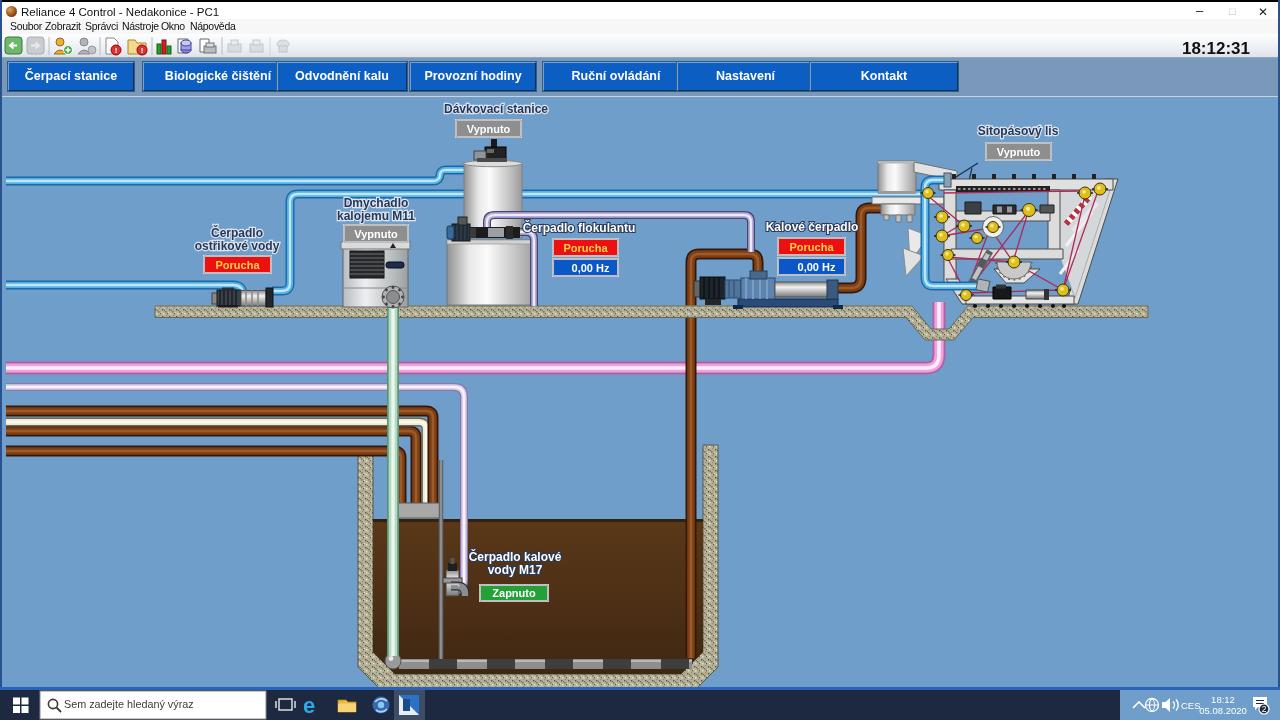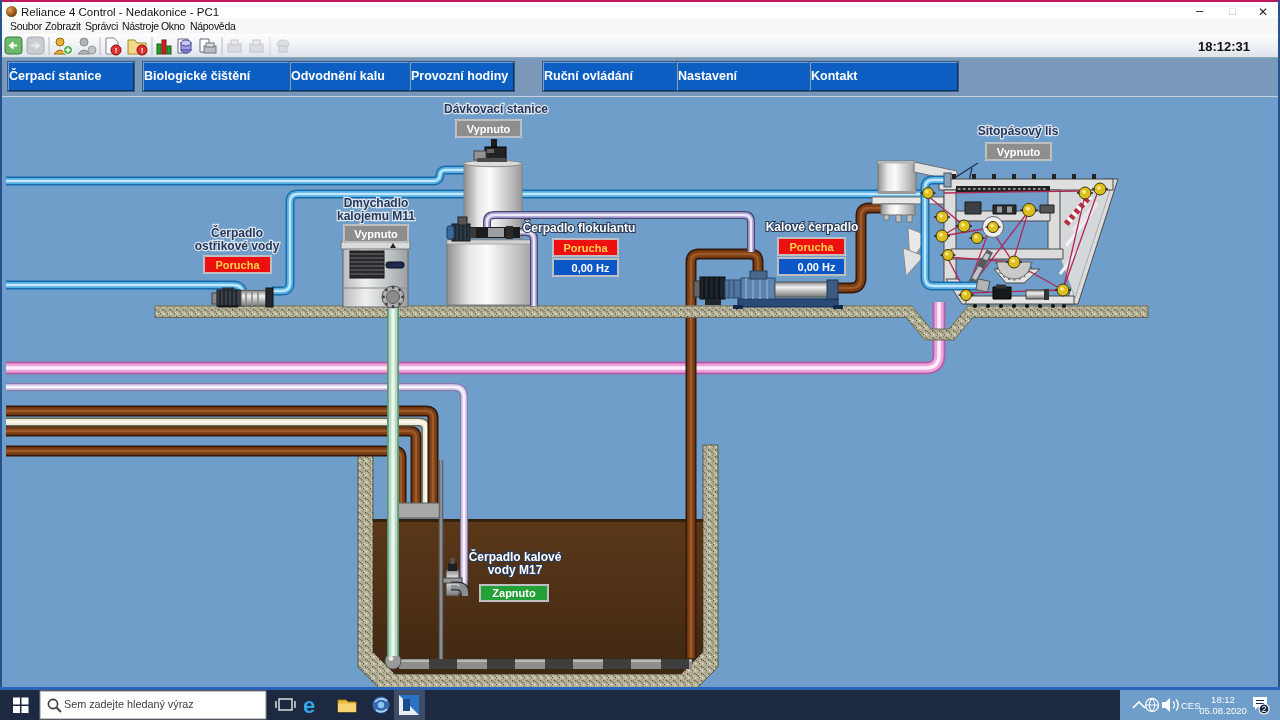--- a/index.html
+++ b/index.html
@@ -1,29 +1,29 @@
 <!DOCTYPE html>
 <html><head><meta charset="utf-8">
 <style>
 *{margin:0;padding:0;box-sizing:border-box}
 body{width:1280px;height:720px;overflow:hidden;font-family:"Liberation Sans",sans-serif;background:#6e9ec9}
-.titlebar{position:absolute;left:0;top:0;width:1280px;height:19px;background:#ffffff;border-top:2px solid #be185d}
+.titlebar{position:absolute;left:0;top:0;width:1280px;height:19px;background:#ffffff;border-top:2px solid #000000}
 .titlebar .txt{position:absolute;left:21px;top:4px;font-size:11.5px;color:#111}
 .appico{position:absolute;left:6px;top:4px;width:11px;height:11px;border-radius:50%;
   background:radial-gradient(circle at 35% 35%,#e8a050,#8a4a18 60%,#5a2c08)}
 .wbtn{position:absolute;top:3px;font-size:13px;color:#222}
 .menubar{position:absolute;left:0;top:19px;width:1280px;height:15px;background:#f7f7f7;font-size:10.5px;color:#111;letter-spacing:-0.3px}
 .menubar span{position:absolute;top:1px}
 .toolbar{position:absolute;left:0;top:34px;width:1280px;height:24px;
   background:linear-gradient(#fefefe,#e9edf2 70%,#dde3ea);border-bottom:1px solid #9aa4ae}
-.clock{position:absolute;right:30px;top:39px;font-size:13px;font-weight:bold;color:#111}
+.clock{position:absolute;right:30px;top:39px;font-size:17px;font-weight:bold;color:#111}
 .navstrip{position:absolute;left:0;top:59px;width:1280px;height:38px;background:#7a99ba;border-bottom:1px solid #c9d1d9}
 .navbtn{position:absolute;top:62px;height:29px;background:#0d5ec2;
   border-top:1.5px solid #6da2d8;border-left:1.5px solid #6da2d8;border-right:1.5px solid #09345e;border-bottom:1.5px solid #09345e;
-  color:#fff;font-weight:bold;font-size:12.5px;text-align:left;line-height:26px;box-shadow:0 0 0 1px #3a5b80}
+  color:#fff;font-weight:bold;font-size:12.5px;text-align:center;line-height:26px;box-shadow:0 0 0 1px #3a5b80}
 .mimic{position:absolute;left:0;top:97px;width:1280px;height:590px}
 .winborder{position:absolute;left:0;top:0;width:1280px;height:690px;border-left:2px solid #27528e;border-right:2px solid #27528e;pointer-events:none}
 .botborder{position:absolute;left:0;top:687px;width:1280px;height:3px;background:#2a63b8}
 .taskbar{position:absolute;left:0;top:690px;width:1120px;height:30px;background:#1d2940}
 </style></head><body>
 
 <div class="titlebar">
  <div class="appico"></div>
  <div class="txt">Reliance 4 Control - Nedakonice - PC1</div>
  <div class="wbtn" style="left:1196px;top:1px">–</div>
@@ -82,22 +82,22 @@
   <rect x="279" y="12" width="8" height="6" fill="#c8ccd0" stroke="#989ca0"></rect>
   </g>
  </g>
 </svg>
 </div>
 <div class="clock">18:12:31</div>
 <div class="navstrip"></div>
 
 <div class="navbtn" style="left:8px;width:126px">Čerpací stanice</div>
 <div class="navbtn" style="left:143px;width:150px">Biologické čištění</div>
-<div class="navbtn" style="left:290px;width:130px">Odvodnění kalu</div>
-<div class="navbtn" style="left:410px;width:104px">Provozní hodiny</div>
+<div class="navbtn" style="left:277px;width:130px">Odvodnění kalu</div>
+<div class="navbtn" style="left:410px;width:126px">Provozní hodiny</div>
 <div class="navbtn" style="left:543px;width:146px">Ruční ovládání</div>
 <div class="navbtn" style="left:677px;width:137px">Nastavení</div>
 <div class="navbtn" style="left:810px;width:148px">Kontakt</div>
 <svg class="mimic" viewBox="0 97 1280 590" width="1280" height="590">
 
 <defs>
  <pattern id="grit" width="7" height="7" patternUnits="userSpaceOnUse">
   <rect width="7" height="7" fill="#b6b29a"></rect>
   <rect x="1" y="1" width="1.4" height="1.4" fill="#56523c"></rect>
   <rect x="4" y="3" width="1.6" height="1.6" fill="#7c7860"></rect>

